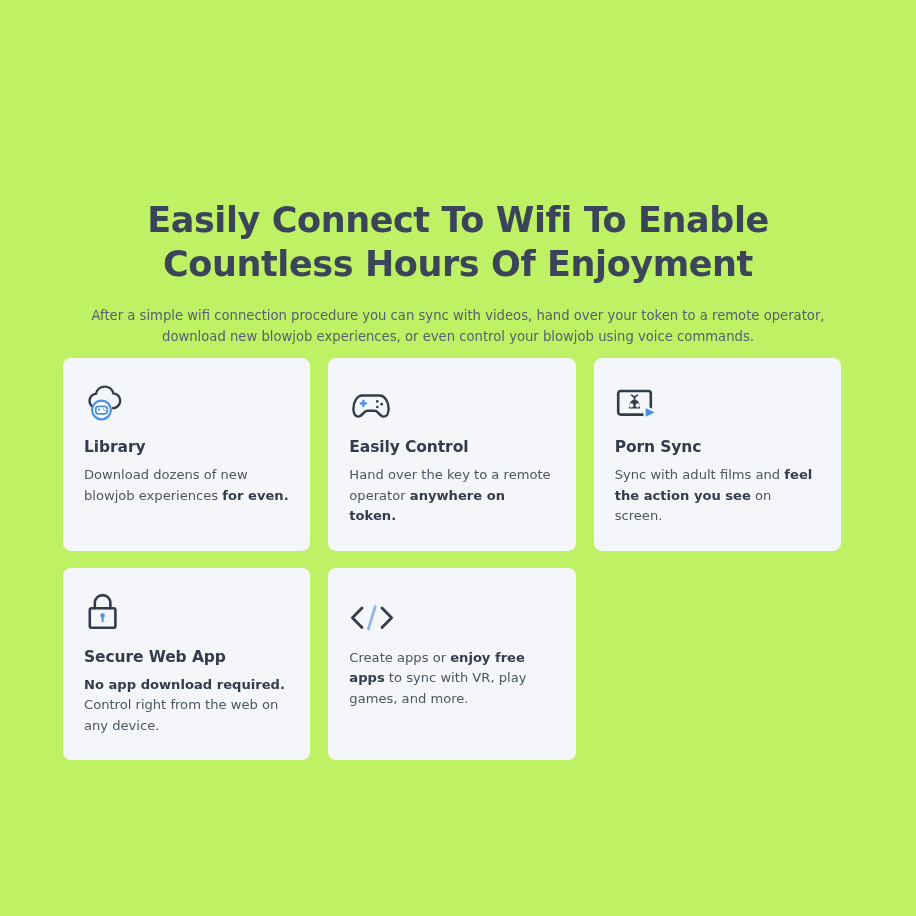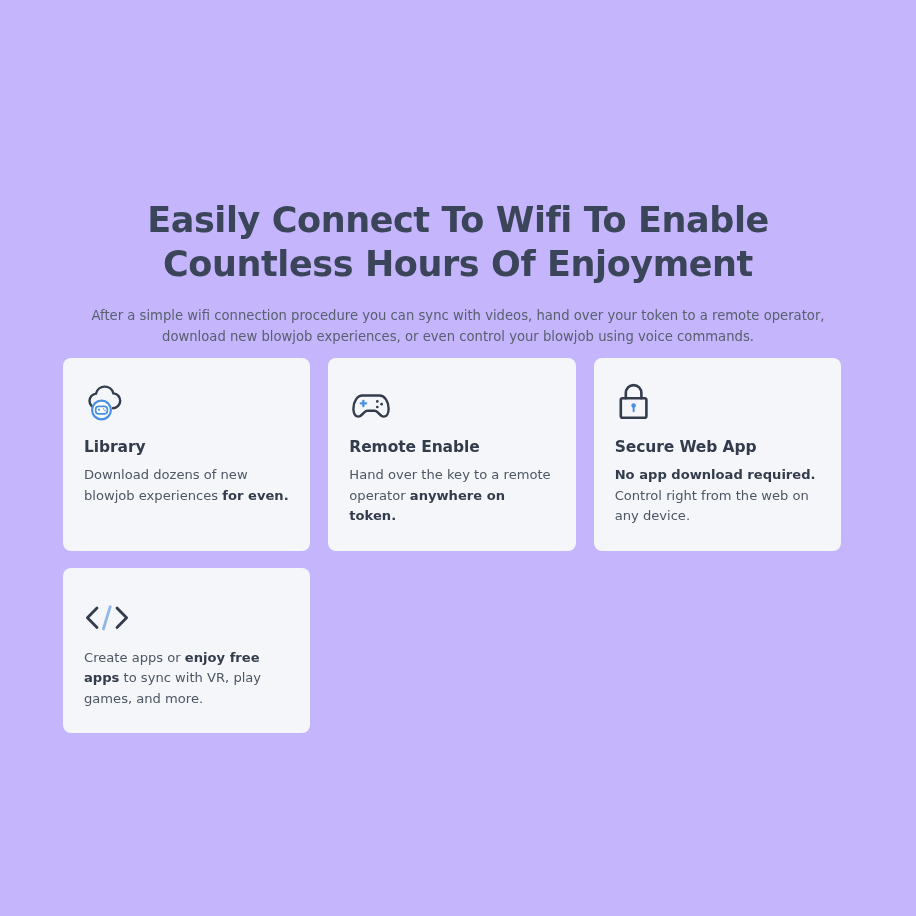--- a/index.html
+++ b/index.html
@@ -9,21 +9,21 @@
     height: 916px;
     background: #ffffff;
     font-family: "Liberation Sans", "DejaVu Sans", sans-serif;
     -webkit-font-smoothing: antialiased;
   }
 
   .page {
     position: relative;
     width: 916px;
     height: 916px;
-    background: #c4b5fd;
+    background: #bef264;
     overflow: hidden;
   }
 
   
   .header {
     position: absolute;
     left: 0;
     top: 198px;
     width: 916px;
     padding: 0 60px;
@@ -130,24 +130,39 @@
       <div class="card-icon">
         <svg width="44" height="36" viewBox="0 0 44 36">
           <path d="M13.5 7.5 H30.5 C35.6 7.5 39.6 13.4 39.6 20.4 C39.6 25.2 37.9 28.6 34.8 28.6 C32.4 28.6 30.8 26.5 28.7 24.3 C27.7 23.3 26.8 22.8 25.4 22.8 H18.6 C17.2 22.8 16.3 23.3 15.3 24.3 C13.2 26.5 11.6 28.6 9.2 28.6 C6.1 28.6 4.4 25.2 4.4 20.4 C4.4 13.4 8.4 7.5 13.5 7.5 Z" fill="none" stroke="#333c4d" stroke-width="2.4" stroke-linejoin="round"></path>
           <rect x="10.6" y="14.3" width="7.6" height="2.3" rx="1.15" fill="#4a90e2"></rect>
           <rect x="13.2" y="11.7" width="2.3" height="7.6" rx="1.15" fill="#4a90e2"></rect>
           <circle cx="28.3" cy="13.4" r="1.35" fill="#333c4d"></circle>
           <circle cx="32.6" cy="16.2" r="1.35" fill="#333c4d"></circle>
           <circle cx="28.3" cy="19" r="1.35" fill="#333c4d"></circle>
         </svg>
       </div>
-      <div class="card-title">Remote Enable</div>
+      <div class="card-title">Easily Control</div>
       <div class="card-body">Hand over the key to a remote operator <b>anywhere on token.</b></div>
     </div>
 
+    <div class="card">
+      <div class="card-icon">
+        <svg width="46" height="38" viewBox="0 0 46 38">
+          <rect x="3.2" y="5" width="32.6" height="23.6" rx="2.4" fill="none" stroke="#333c4d" stroke-width="2.6"></rect>
+          <path d="M14 22.4 C14 17.2 16.2 13.6 19.5 13.6 C22.8 13.6 25 17.2 25 22.4 Z" fill="#333c4d"></path>
+          <path d="M19.5 13.6 L19.5 10.6" stroke="#333c4d" stroke-width="1.7" stroke-linecap="round"></path>
+          <path d="M19.5 11.4 L16.6 9.2 M19.5 11.4 L22.4 9.2" stroke="#333c4d" stroke-width="1.6" stroke-linecap="round" fill="none"></path>
+          <circle cx="16.3" cy="19.4" r="2.1" fill="#f4f6f9"></circle>
+          <circle cx="22.7" cy="19.4" r="2.1" fill="#f4f6f9"></circle>
+          <path d="M29.6 20.2 L42.2 26.4 L29.6 32.6 Z" fill="#4a90e2" stroke="#f4f6f9" stroke-width="2.2" stroke-linejoin="round"></path>
+        </svg>
+      </div>
+      <div class="card-title">Porn Sync</div>
+      <div class="card-body">Sync with adult films and <b>feel the action you see</b> on screen.</div>
+    </div>
 
     <div class="card">
       <div class="card-icon">
         <svg width="40" height="42" viewBox="0 0 40 42">
           <path d="M10.8 16.3 V11.4 C10.8 6.6 14.2 3.1 18.6 3.1 C23 3.1 26.4 6.6 26.4 11.4 V16.3" fill="none" stroke="#333c4d" stroke-width="2.6" stroke-linecap="round"></path>
           <rect x="5.8" y="16.3" width="25.6" height="19.4" rx="1.8" fill="none" stroke="#333c4d" stroke-width="2.6"></rect>
           <circle cx="18.6" cy="23.6" r="2.3" fill="#4a90e2"></circle>
           <rect x="17.6" y="24.6" width="2" height="5.6" rx="1" fill="#4a90e2"></rect>
         </svg>
       </div>

